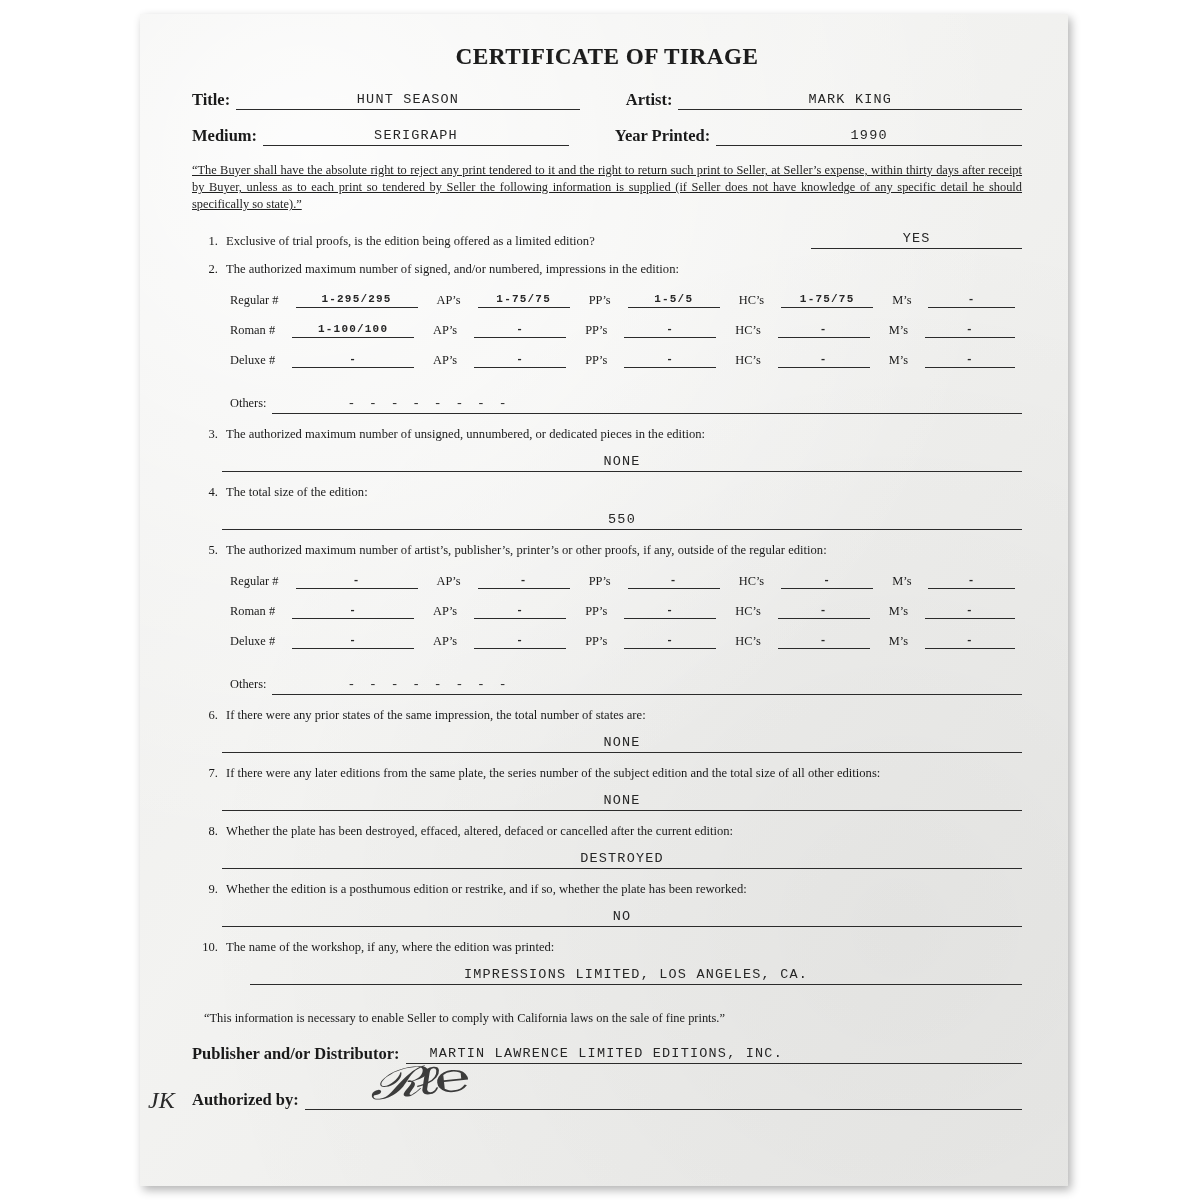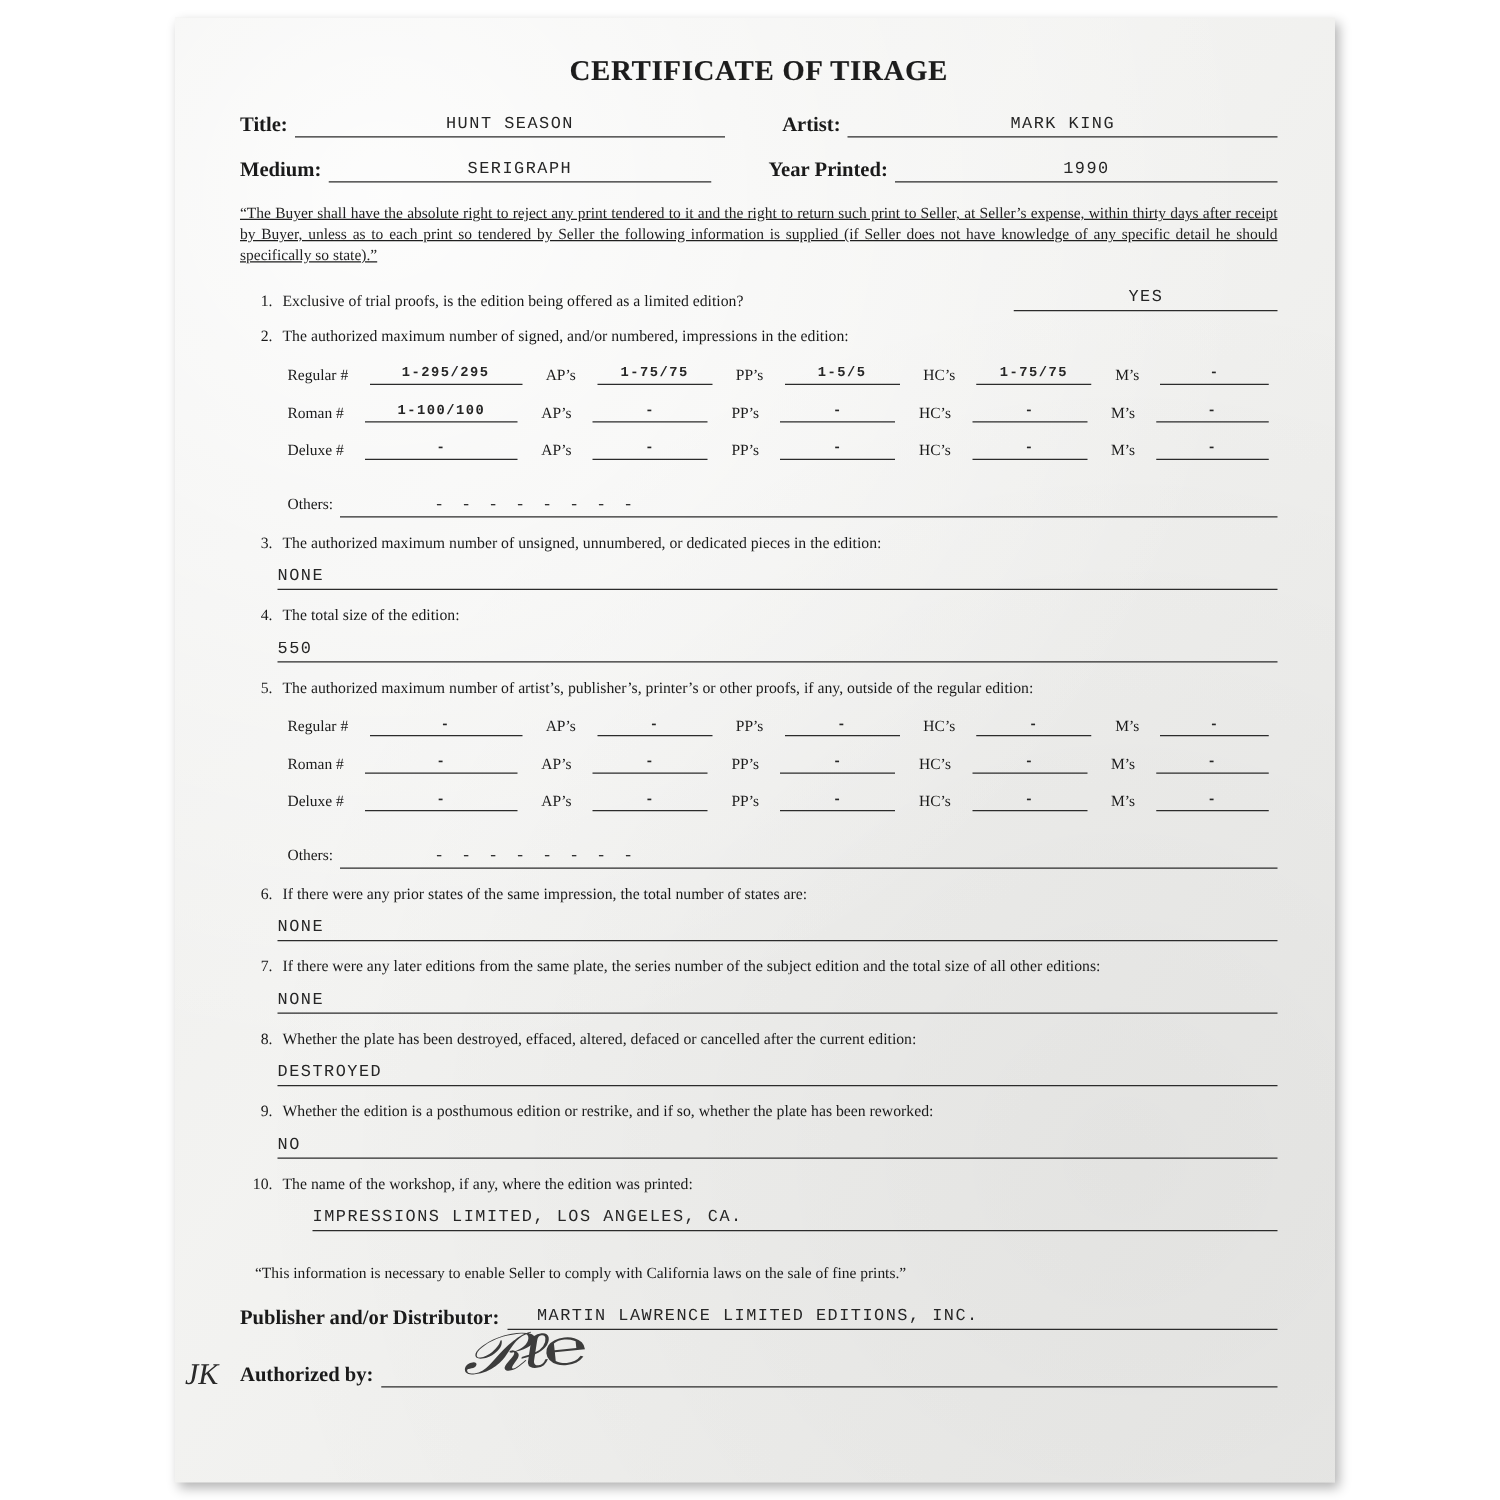--- a/index.html
+++ b/index.html
@@ -119,20 +119,21 @@
   .answer-line {
     margin: 6px 0 0 30px;
     border-bottom: 1.1px solid #2b2b2b;
     height: 22px;
     position: relative;
   }
   .answer-line .tw {
     position: absolute;
     left: 0; right: 0;
     bottom: 2px;
+    text-align: center;
   }
   .answer-line.indent2 { margin-left: 58px; }
 
   
   .ed-row {
     display: flex;
     align-items: flex-end;
     margin: 12px 0 0 38px;
     font-size: 12.4px;
     gap: 12px;

